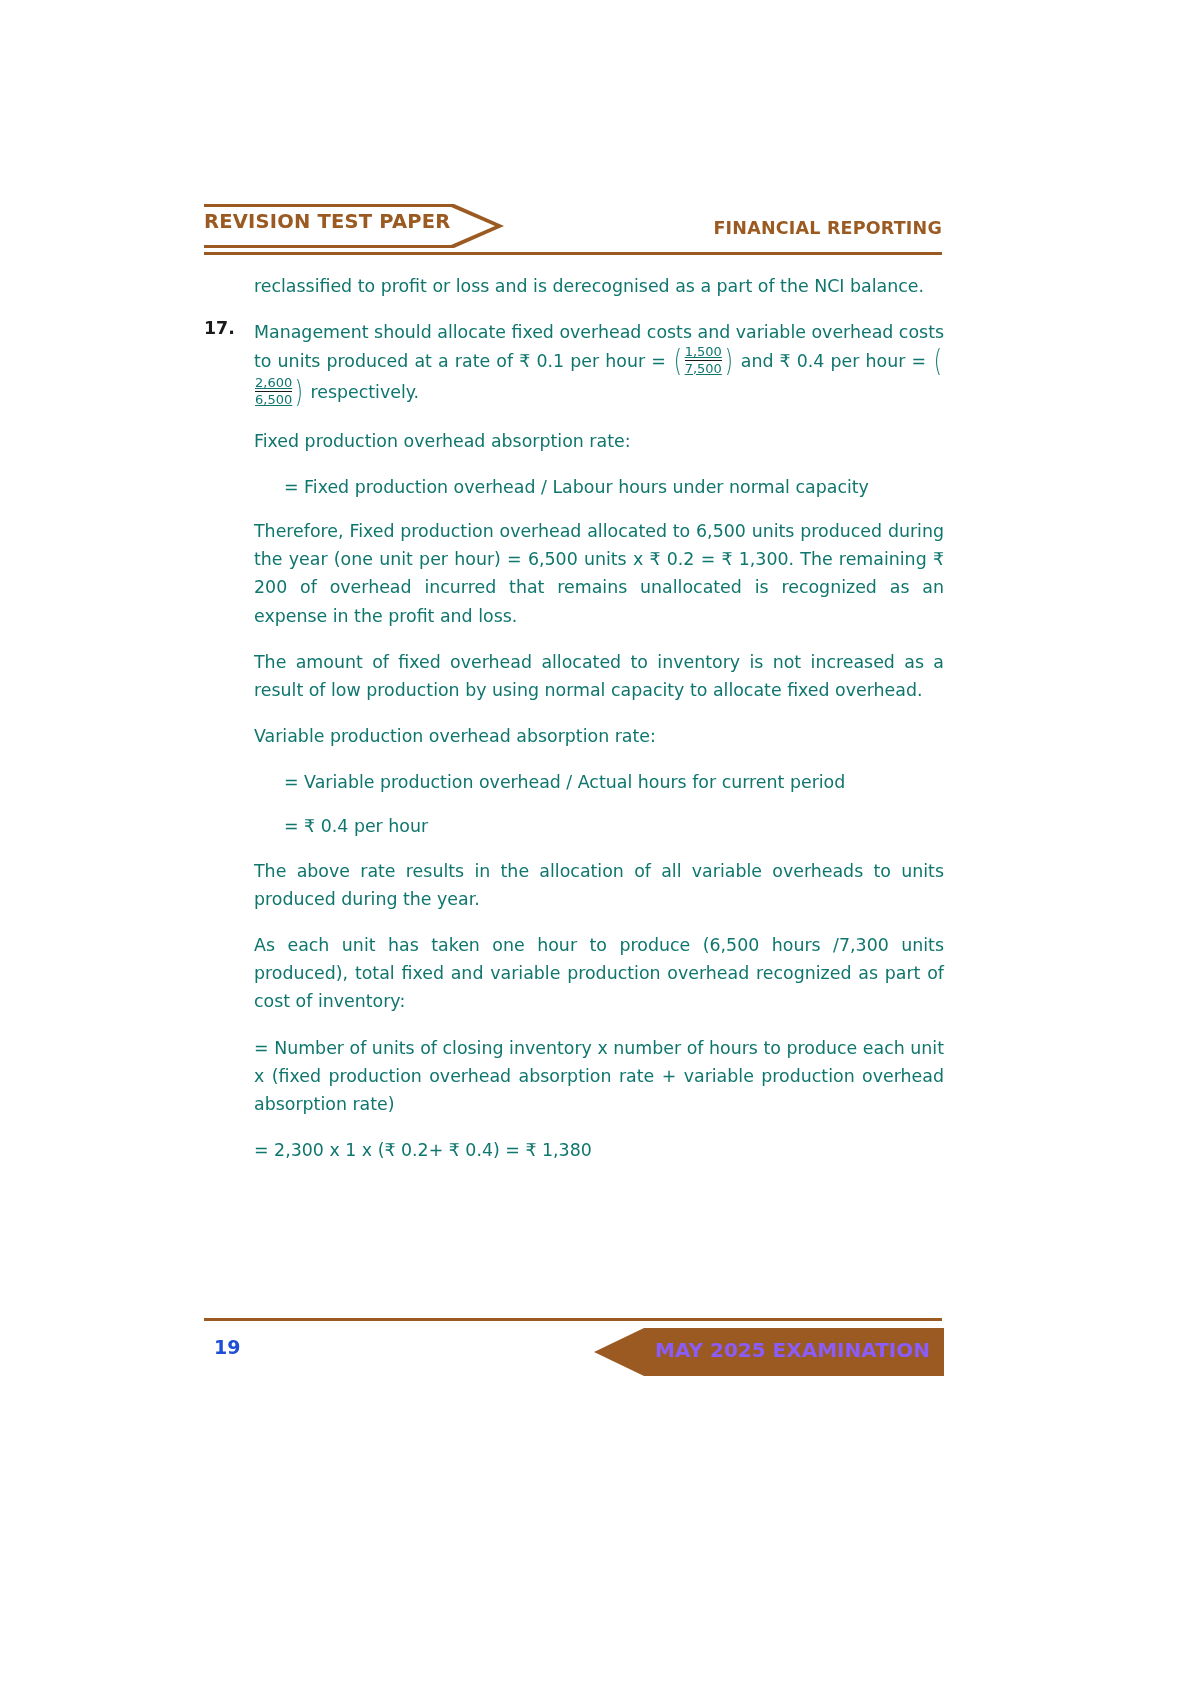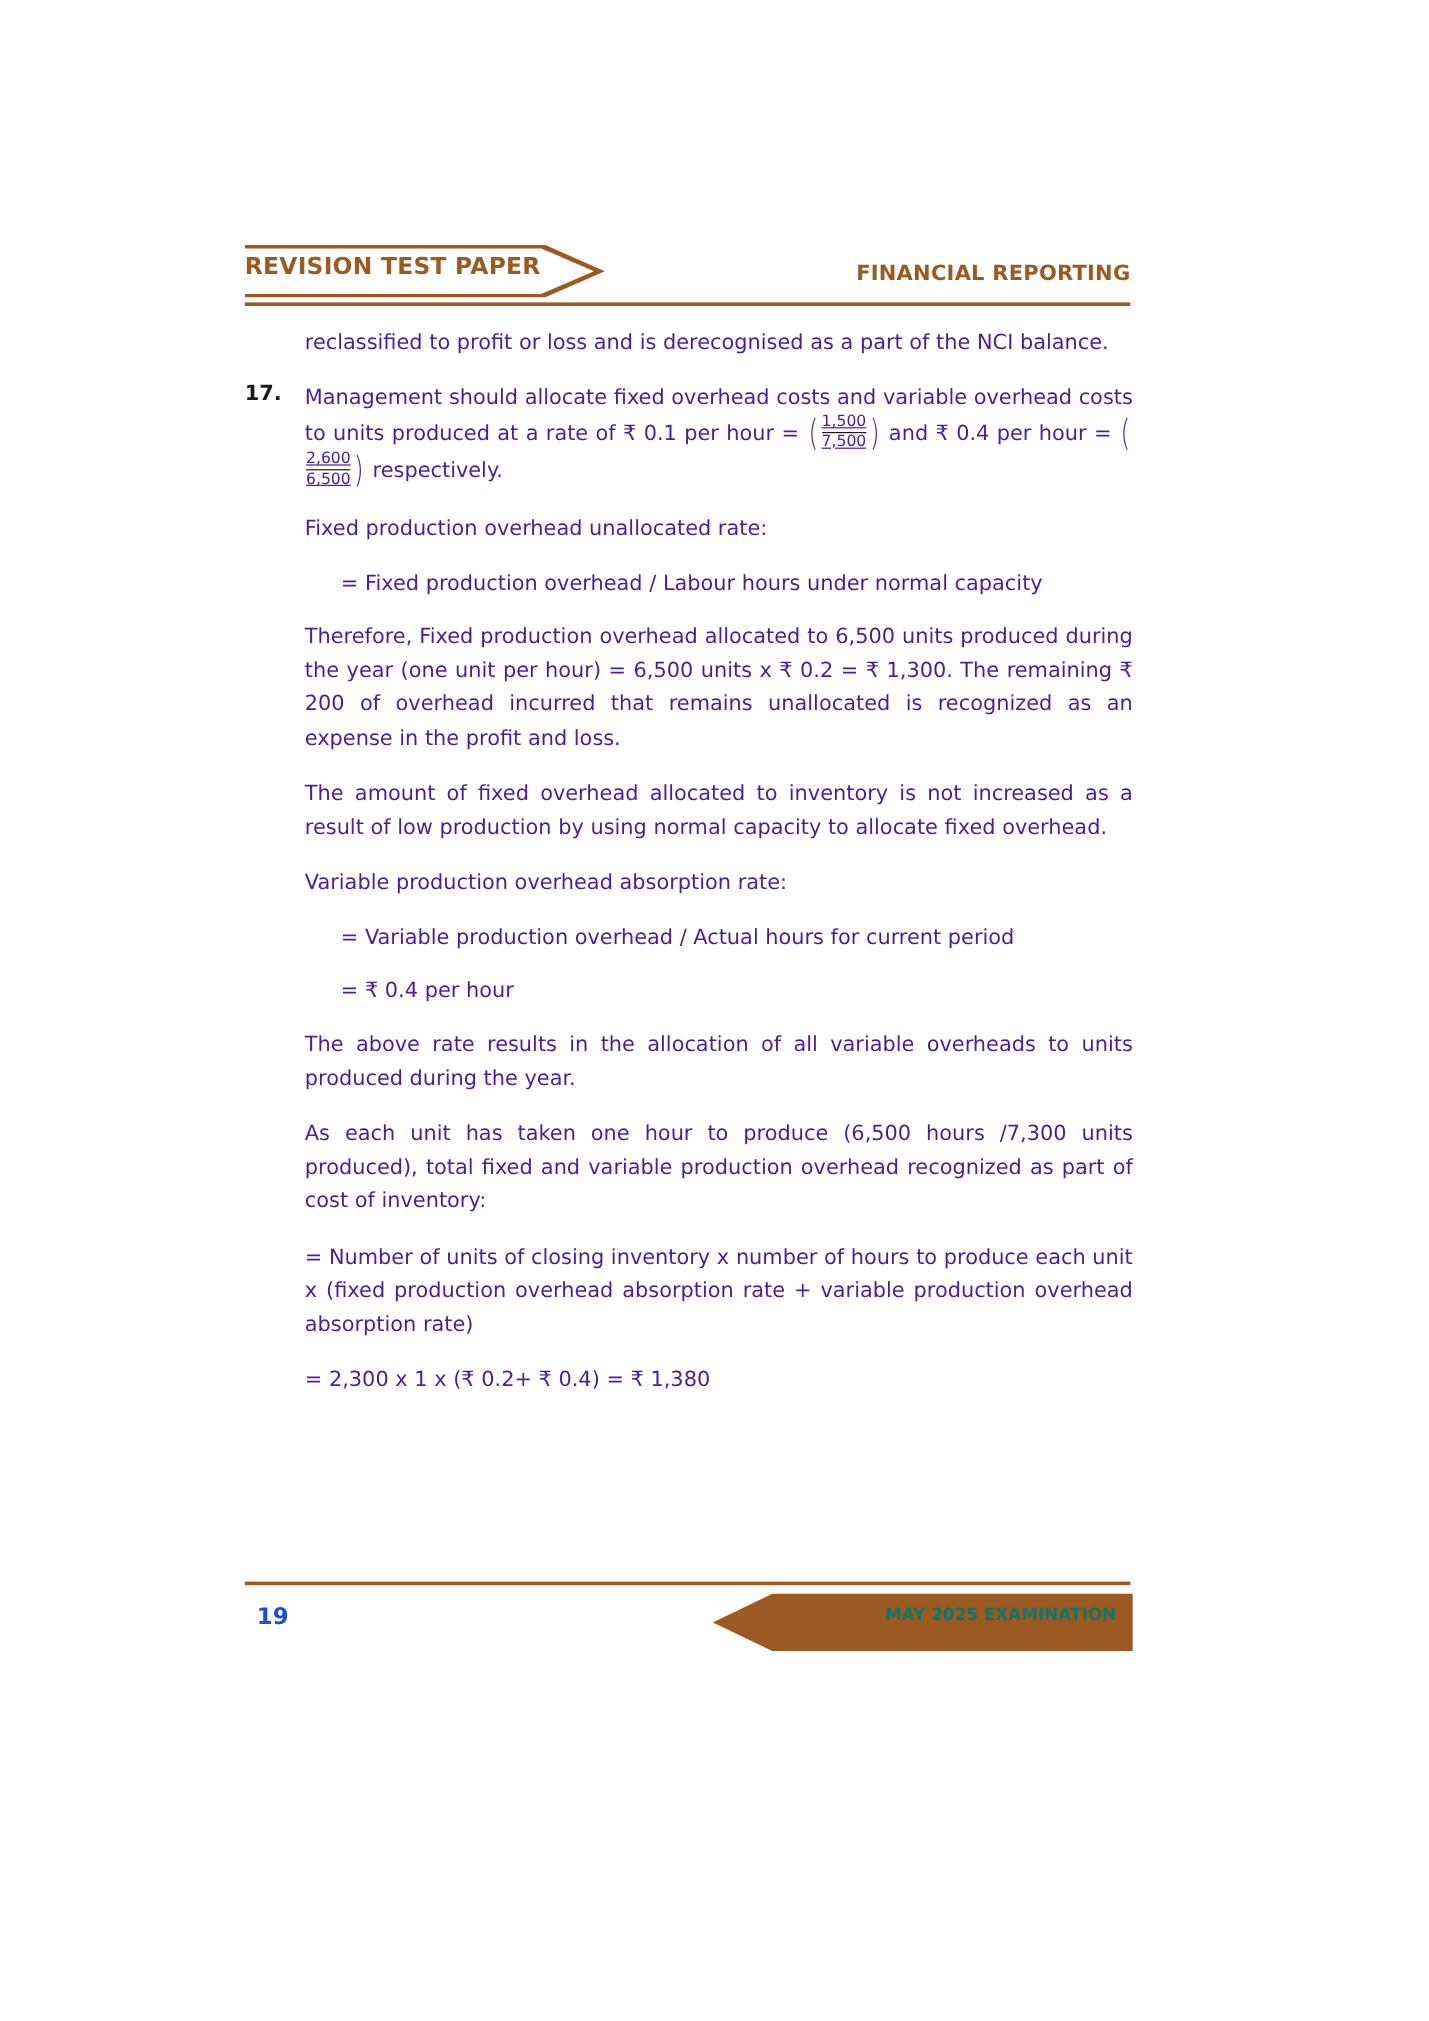--- a/index.html
+++ b/index.html
@@ -70,21 +70,21 @@
     position: absolute;
     left: 204px;
     top: 272px;
     width: 740px;
   }
   p {
     margin: 0 0 18px 0;
     font-size: 17.4px;
     line-height: 1.62;
     text-align: justify;
-    color: #4c1d95;
+    color: #0f766e;
   }
   .indent-left {
     margin-left: 50px;
   }
   .para-block {
     margin-left: 50px;
     position: relative;
   }
   .num {
     position: absolute;
@@ -146,23 +146,23 @@
     left: 10px;
     top: 18px;
     font-size: 19px;
     font-weight: bold;
     color: #1d4ed8;
   }
   .footer-right-text {
     position: absolute;
     right: 12px;
     top: 20px;
-    font-size: 14px;
-    font-weight: bold;
-    color: #0f766e;
+    font-size: 20px;
+    font-weight: bold;
+    color: #8b5cf6;
     white-space: nowrap;
   }
 </style>
 </head>
 <body>
 
 <div class="page">
 
   <div class="header">
     <svg class="header-shape" width="520" height="44" viewBox="0 0 520 44">
@@ -188,21 +188,21 @@
           </span><span class="paren">)</span>
         <span>and ₹ 0.4 per hour =</span>
         <span class="paren">(</span><span class="frac">
             <span class="numr">2,600</span>
             <span class="den">6,500</span>
           </span><span class="paren">)</span>
         <span>respectively.</span>
       </p>
     </div>
 
-    <p class="indent-left">Fixed production overhead unallocated rate:</p>
+    <p class="indent-left">Fixed production overhead absorption rate:</p>
 
     <p class="sub">= Fixed production overhead / Labour hours under normal capacity</p>
 
     <p class="indent-left">Therefore, Fixed production overhead allocated to 6,500 units produced during the year (one unit per hour) = 6,500 units x ₹ 0.2 = ₹ 1,300.   The remaining ₹ 200 of overhead incurred that remains unallocated is recognized as an expense in the profit and loss.</p>
 
     <p class="indent-left">The amount of fixed overhead allocated to inventory is not increased as a result of low production by using normal capacity to allocate fixed overhead.</p>
 
     <p class="indent-left">Variable production overhead absorption rate:</p>
 
     <p class="sub">= Variable production overhead / Actual hours for current period</p>

